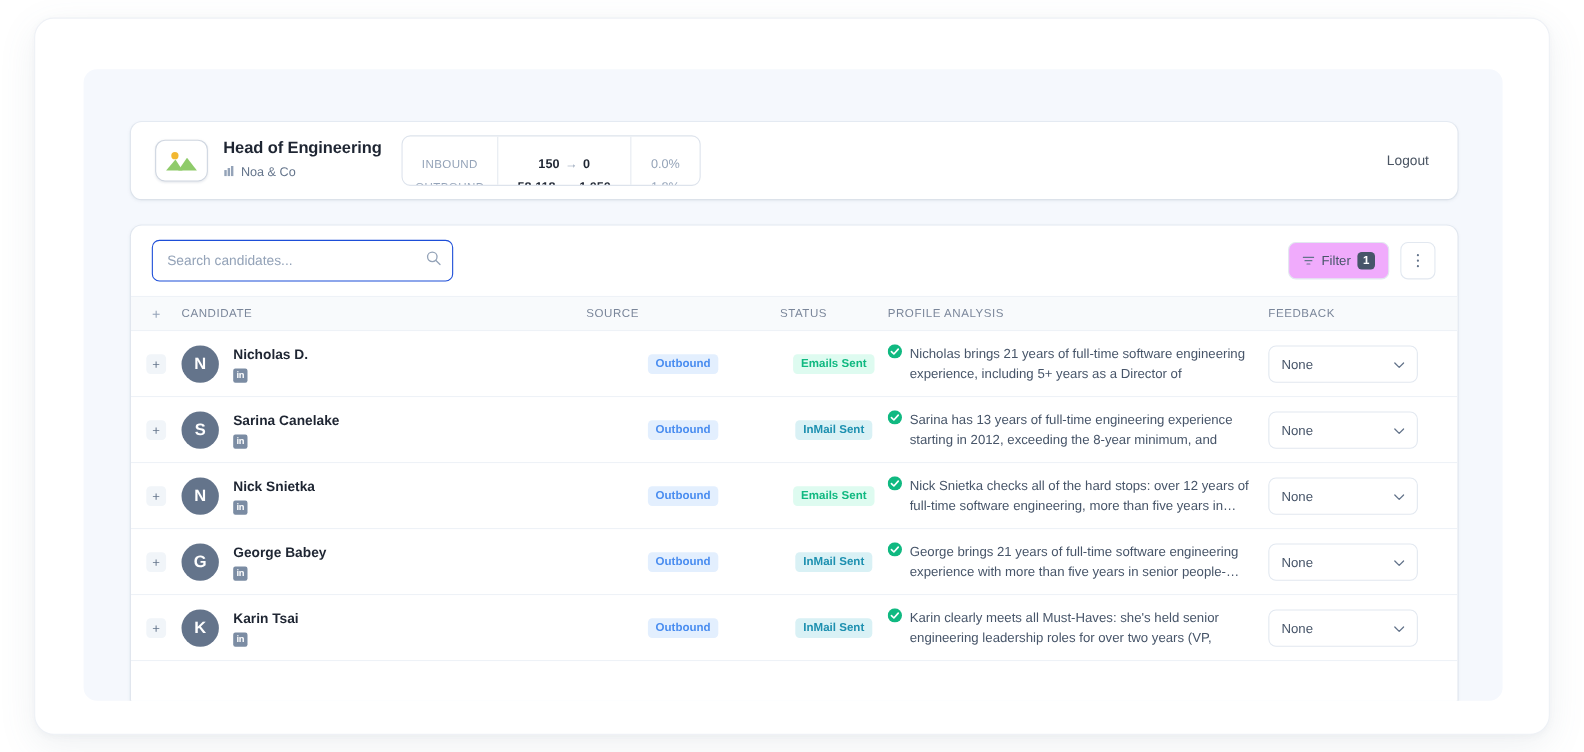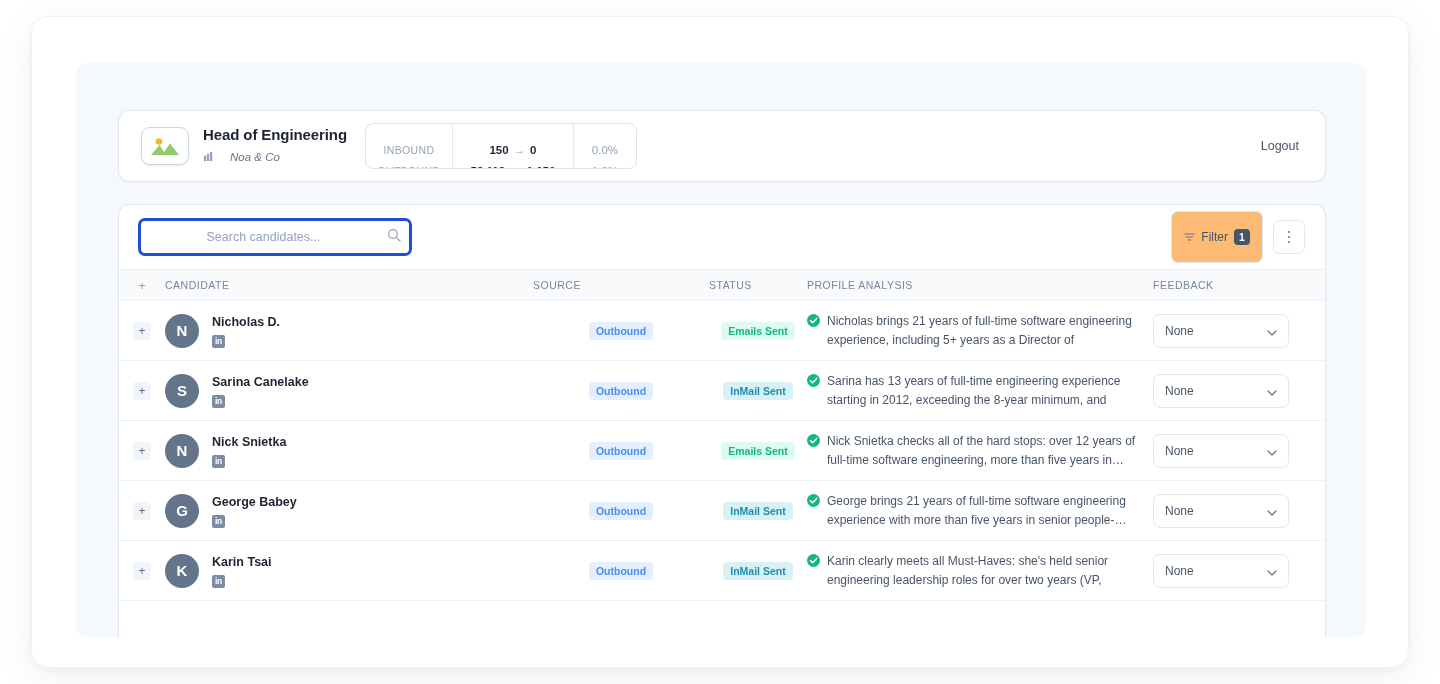--- a/index.html
+++ b/index.html
@@ -56,23 +56,22 @@
     flex: 0 0 auto;
     overflow: hidden;
   }
 
   .job-block { margin-left: 14px; }
   .job-title {
     font-size: 15px; font-weight: bold; color: #1e2532;
     letter-spacing: -0.1px; line-height: 18px;
   }
   .company-row {
-    display: flex; align-items: center; gap: 16px;
+    display: flex; align-items: center; gap: 5px;
     margin-top: 4px;
-    font-style: italic;
   }
   .company-name {
     font-size: 11.5px; color: #64748b; line-height: 14px;
   }
 
   
   .stats-box {
     margin-left: 18px;
     border: 1px solid #dde3ec;
     border-radius: 8px;
@@ -121,44 +120,43 @@
     height: 64px;
     display: flex; align-items: center;
     padding: 0 20px 0 19px;
   }
   .search-wrap {
     position: relative;
     width: 274px; height: 38px;
   }
   .search-input {
     width: 100%; height: 100%;
-    border: 3px solid #1d4ed8;
+    border: 1px solid #1d4ed8;
     border-radius: 7px;
     padding: 0 36px 0 13px;
     font-size: 12.5px; color: #334155;
     font-family: inherit;
     outline: none;
     background: #fff;
-    text-align: center;
   }
   .search-input::placeholder { color: #94a3b8; }
   .search-icon {
     position: absolute; right: 11px; top: 50%;
     transform: translateY(-50%);
     pointer-events: none;
   }
 
   .toolbar-right { margin-left: auto; display: flex; align-items: center; gap: 10px; }
   .filter-btn {
-    height: 52px;
+    height: 34px;
     display: flex; align-items: center; gap: 6px;
     padding: 0 12px;
     border: 1px solid #e2e8f0;
     border-radius: 7px;
-    background: #fdba74;
+    background: #f0abfc;
     cursor: pointer;
     font-family: inherit;
   }
   .filter-label { font-size: 12px; color: #475569; }
   .filter-badge {
     background: #475569; color: #fff;
     font-size: 10.5px; font-weight: bold;
     border-radius: 4px;
     min-width: 16px; height: 16px;
     display: flex; align-items: center; justify-content: center;

